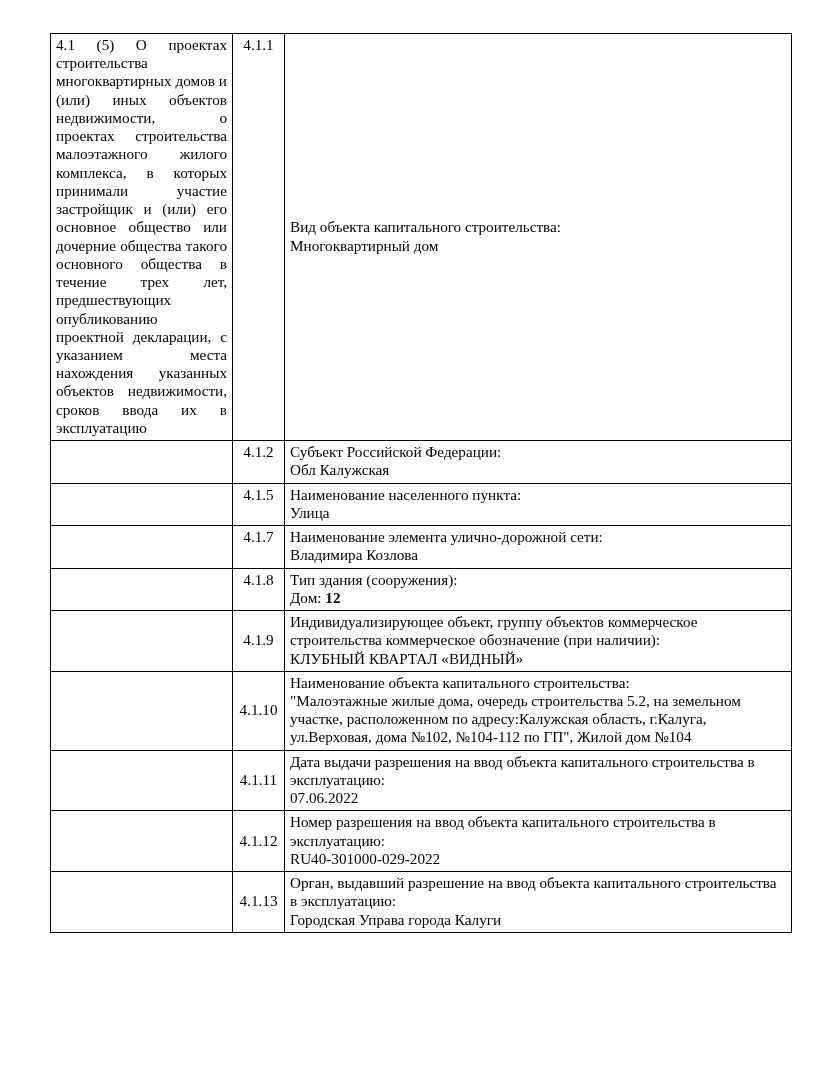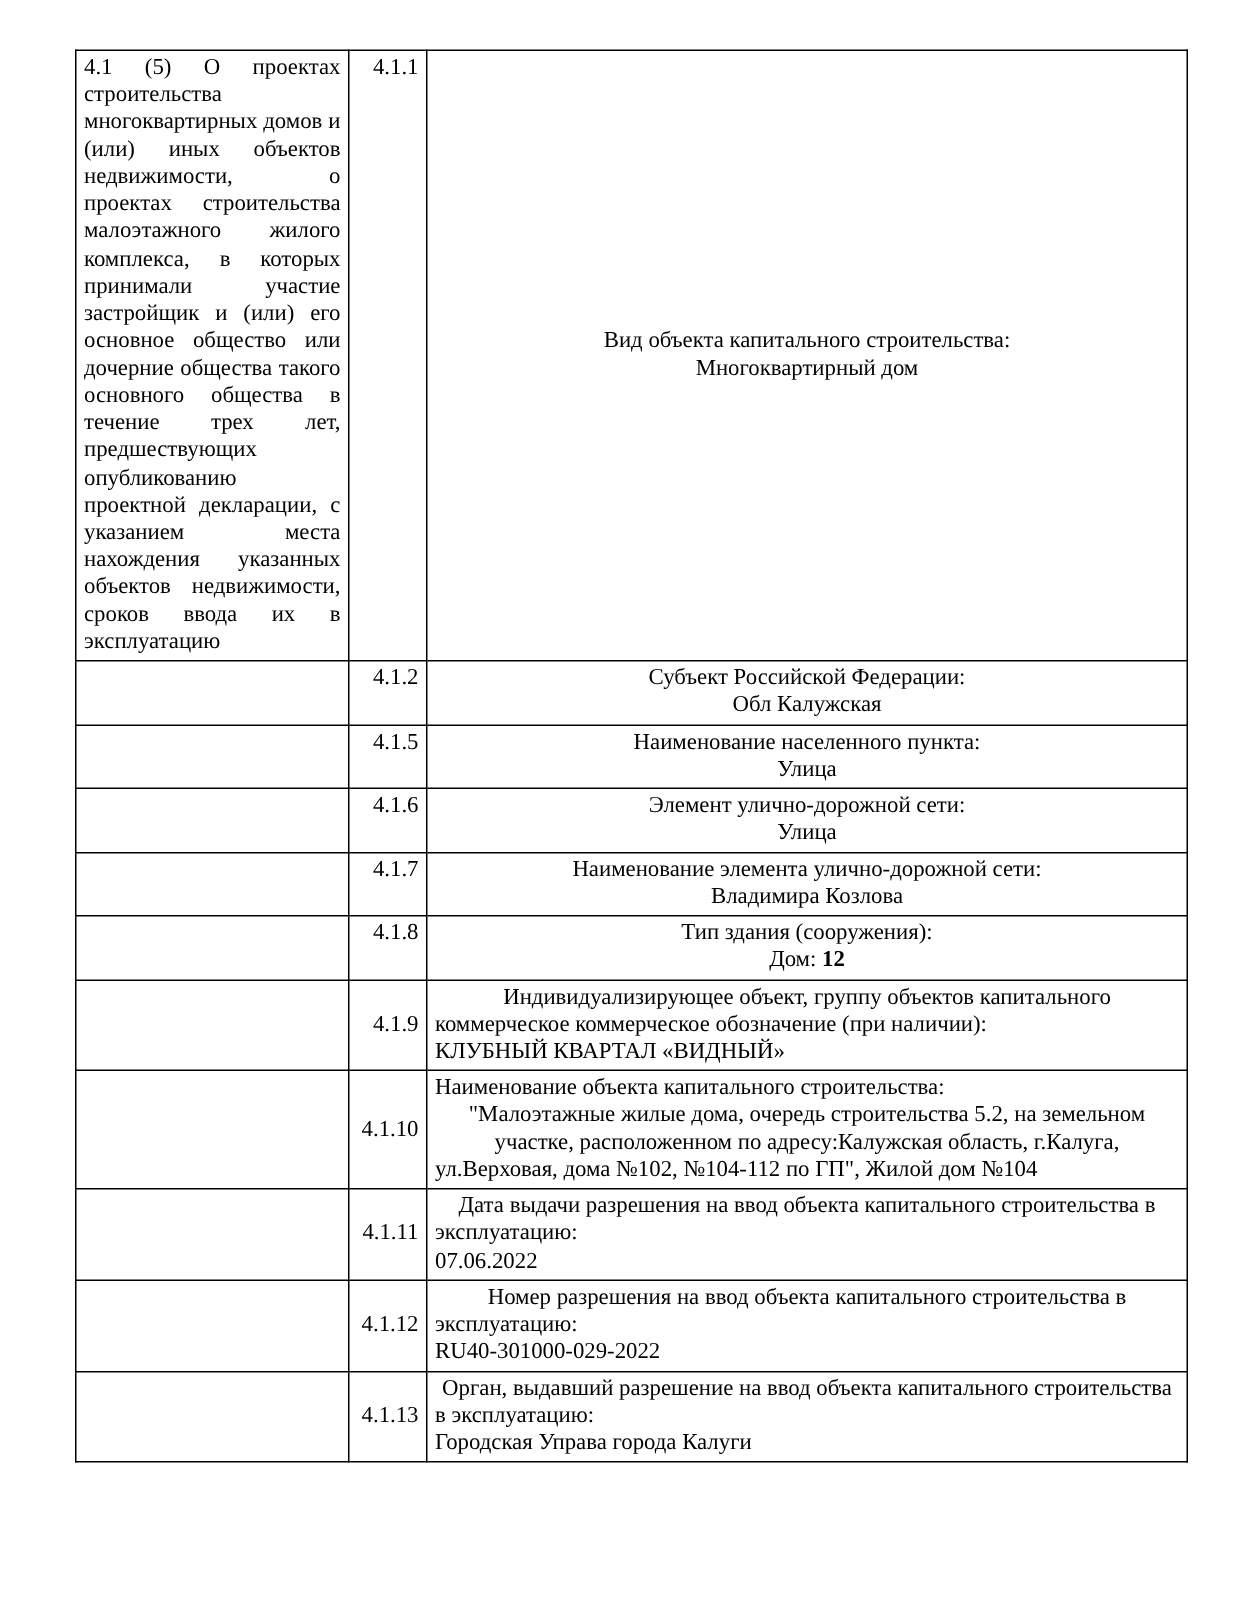--- a/index.html
+++ b/index.html
@@ -36,27 +36,27 @@
   col.c2 { width: 52px; }
   col.c3 { width: 507px; }
 
   td.label {
     text-align: justify;
     text-align-last: left;
     hyphens: manual;
     padding-right: 4px;
   }
   td.code {
-    text-align: right;
+    text-align: center;
     vertical-align: middle;
     padding-left: 6px;
     white-space: nowrap;
   }
   td.val {
-    text-align: center;
+    text-align: left;
   }
   td.val.midal { vertical-align: middle; }
   .q { display: block; }
   .a { display: block; font-weight: normal; }
   .inline-a { font-weight: bold; }
   .justified { text-align: justify; text-align-last: left; }
   .tall-label {
     line-height: 1.22;
   }
   .empty-cell { }
@@ -102,30 +102,20 @@
         <td class="empty-cell">&nbsp;</td>
         <td class="code">
           <span>4.1.5</span>
         </td>
         <td class="val">
           <span class="q">Наименование населенного пункта:</span>
           <span class="a">Улица</span>
         </td>
       </tr>
 
-      <tr>
-        <td class="empty-cell">&nbsp;</td>
-        <td class="code">
-          <span>4.1.6</span>
-        </td>
-        <td class="val">
-          <span class="q">Элемент улично-дорожной сети:</span>
-          <span class="a">Улица</span>
-        </td>
-      </tr>
 
       <tr>
         <td class="empty-cell">&nbsp;</td>
         <td class="code">
           <span>4.1.7</span>
         </td>
         <td class="val">
           <span class="q">Наименование элемента улично-дорожной сети:</span>
           <span class="a">Владимира Козлова</span>
         </td>
@@ -141,21 +131,21 @@
           <span>Дом: </span><span class="inline-a">12</span>
         </td>
       </tr>
 
       <tr>
         <td class="empty-cell">&nbsp;</td>
         <td class="code midal" style="vertical-align:middle;">
           <span>4.1.9</span>
         </td>
         <td class="val justified">
-          <span class="q">Индивидуализирующее объект, группу объектов капитального коммерческое коммерческое обозначение (при наличии):</span>
+          <span class="q">Индивидуализирующее объект, группу объектов коммерческое строительства коммерческое обозначение (при наличии):</span>
           <span class="a">КЛУБНЫЙ КВАРТАЛ «ВИДНЫЙ»</span>
         </td>
       </tr>
 
       <tr>
         <td class="empty-cell">&nbsp;</td>
         <td class="code" style="vertical-align:middle;">
           <span>4.1.10</span>
         </td>
         <td class="val justified">

